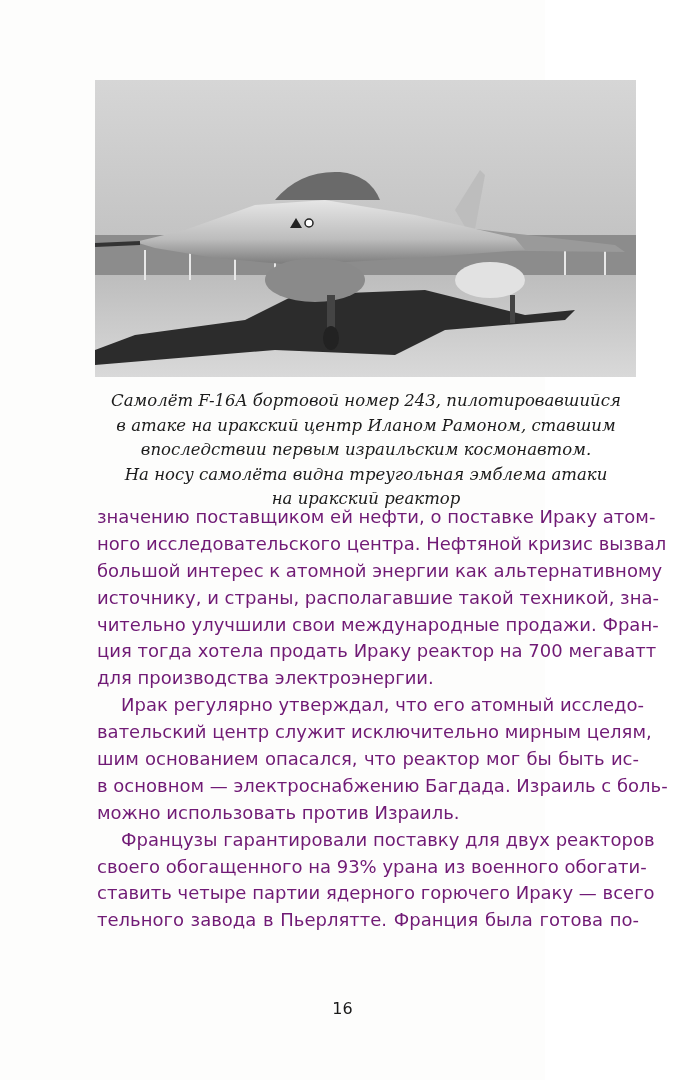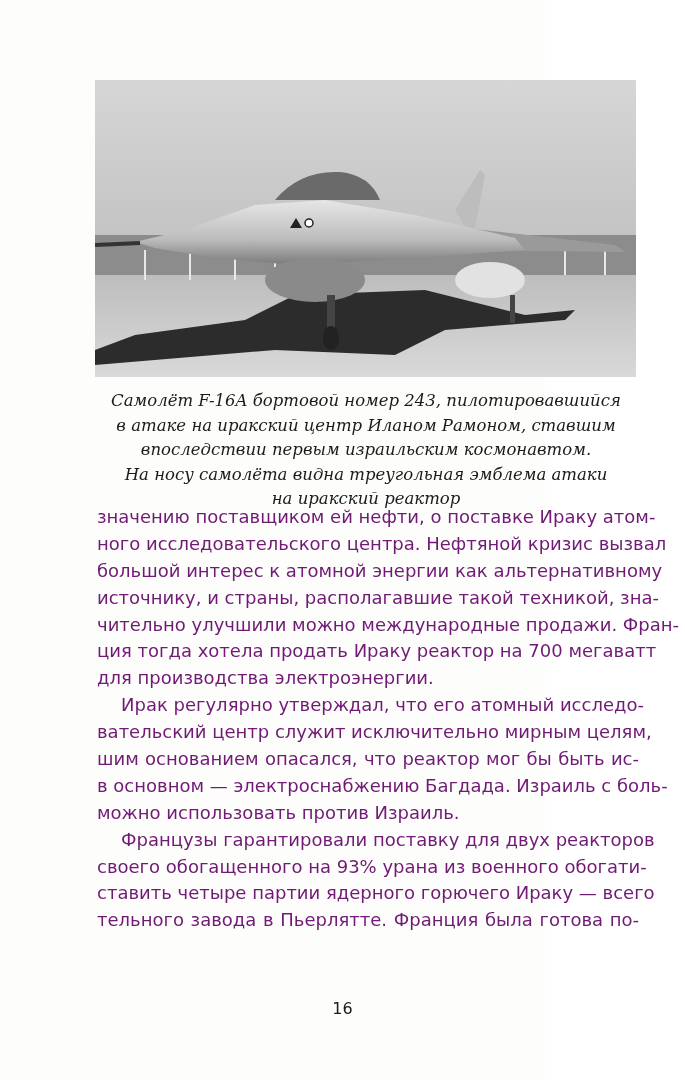--- a/index.html
+++ b/index.html
@@ -140,21 +140,21 @@
     <span class="cap-line">впоследствии первым израильским космонавтом.</span>
     <span class="cap-line">На носу самолёта видна треугольная эмблема атаки</span>
     <span class="cap-line">на иракский реактор</span>
   </div>
 
   <div class="body-text" id="body-text">
       <span class="line">значению поставщиком ей нефти, о поставке Ираку атом-</span>
       <span class="line">ного исследовательского центра. Нефтяной кризис вызвал</span>
       <span class="line">большой интерес к атомной энергии как альтернативному</span>
       <span class="line">источнику, и страны, располагавшие такой техникой, зна-</span>
-      <span class="line">чительно улучшили можно международные продажи. Фран-</span>
+      <span class="line">чительно улучшили свои международные продажи. Фран-</span>
       <span class="line">ция тогда хотела продать Ираку реактор на 700 мегаватт</span>
       <span class="line last">для производства электроэнергии.</span>
       <span class="line indent">Ирак регулярно утверждал, что его атомный исследо-</span>
       <span class="line">вательский центр служит исключительно мирным целям,</span>
       <span class="line">шим основанием опасался, что реактор мог бы быть ис-</span>
       <span class="line">в основном — электроснабжению Багдада. Израиль с боль-</span>
       <span class="line last">можно использовать против Израиль.</span>
       <span class="line indent">Французы гарантировали поставку для двух реакторов</span>
       <span class="line">своего обогащенного на 93% урана из военного обогати-</span>
       <span class="line">ставить четыре партии ядерного горючего Ираку — всего</span>

